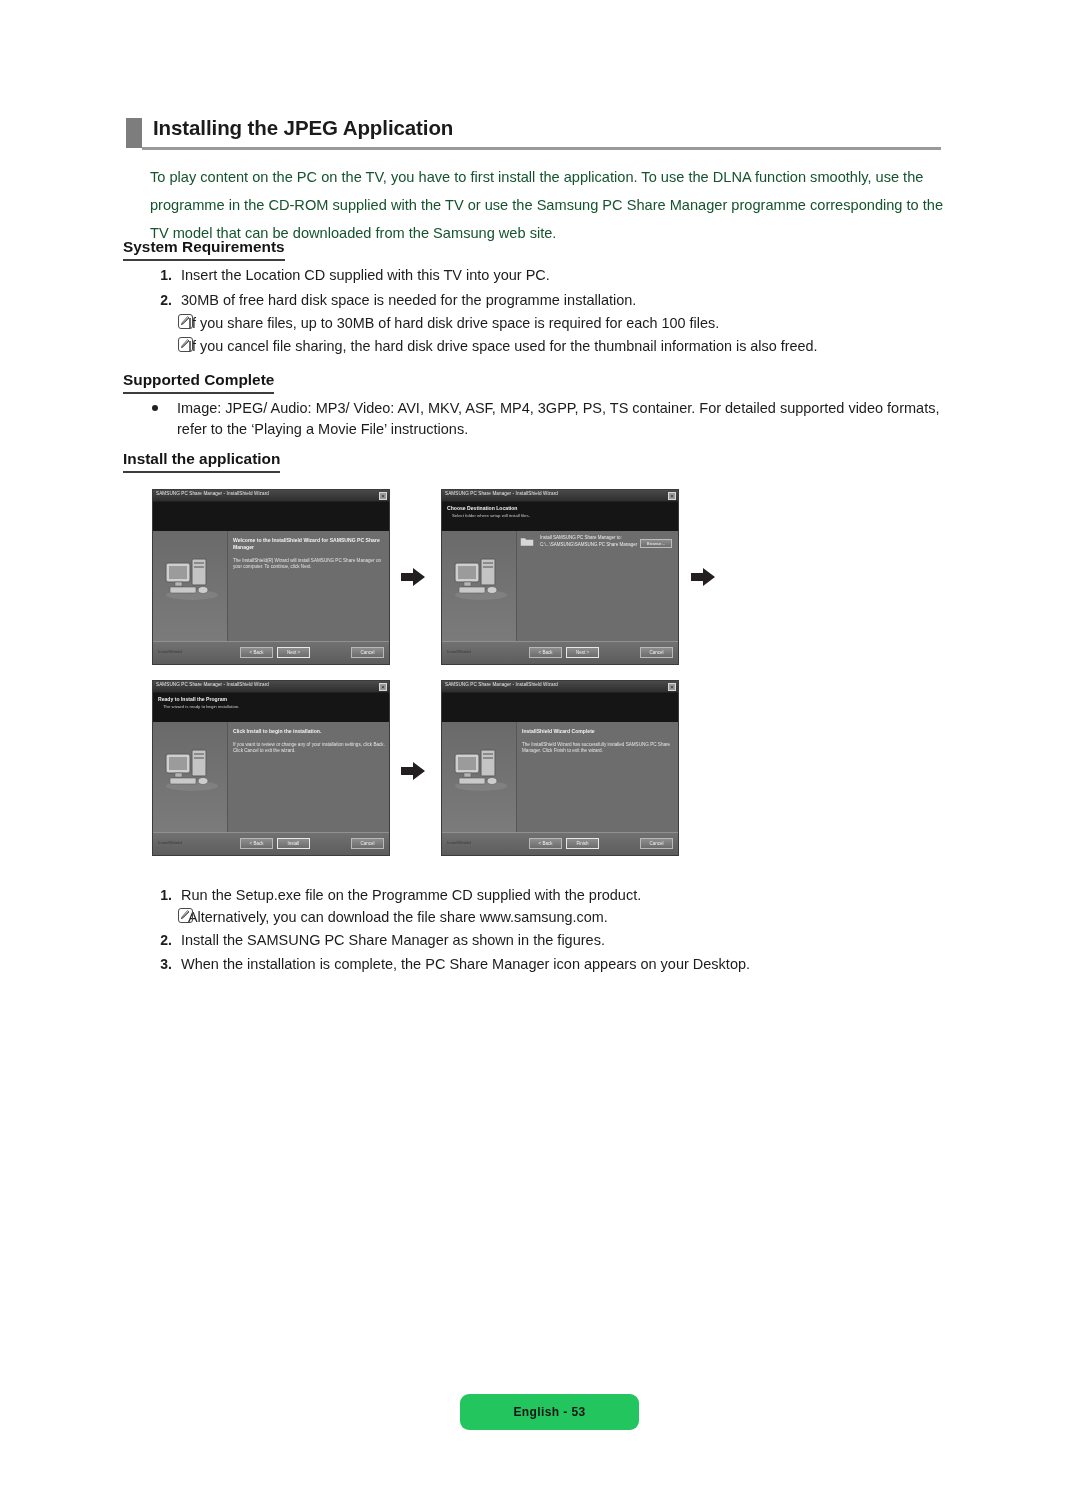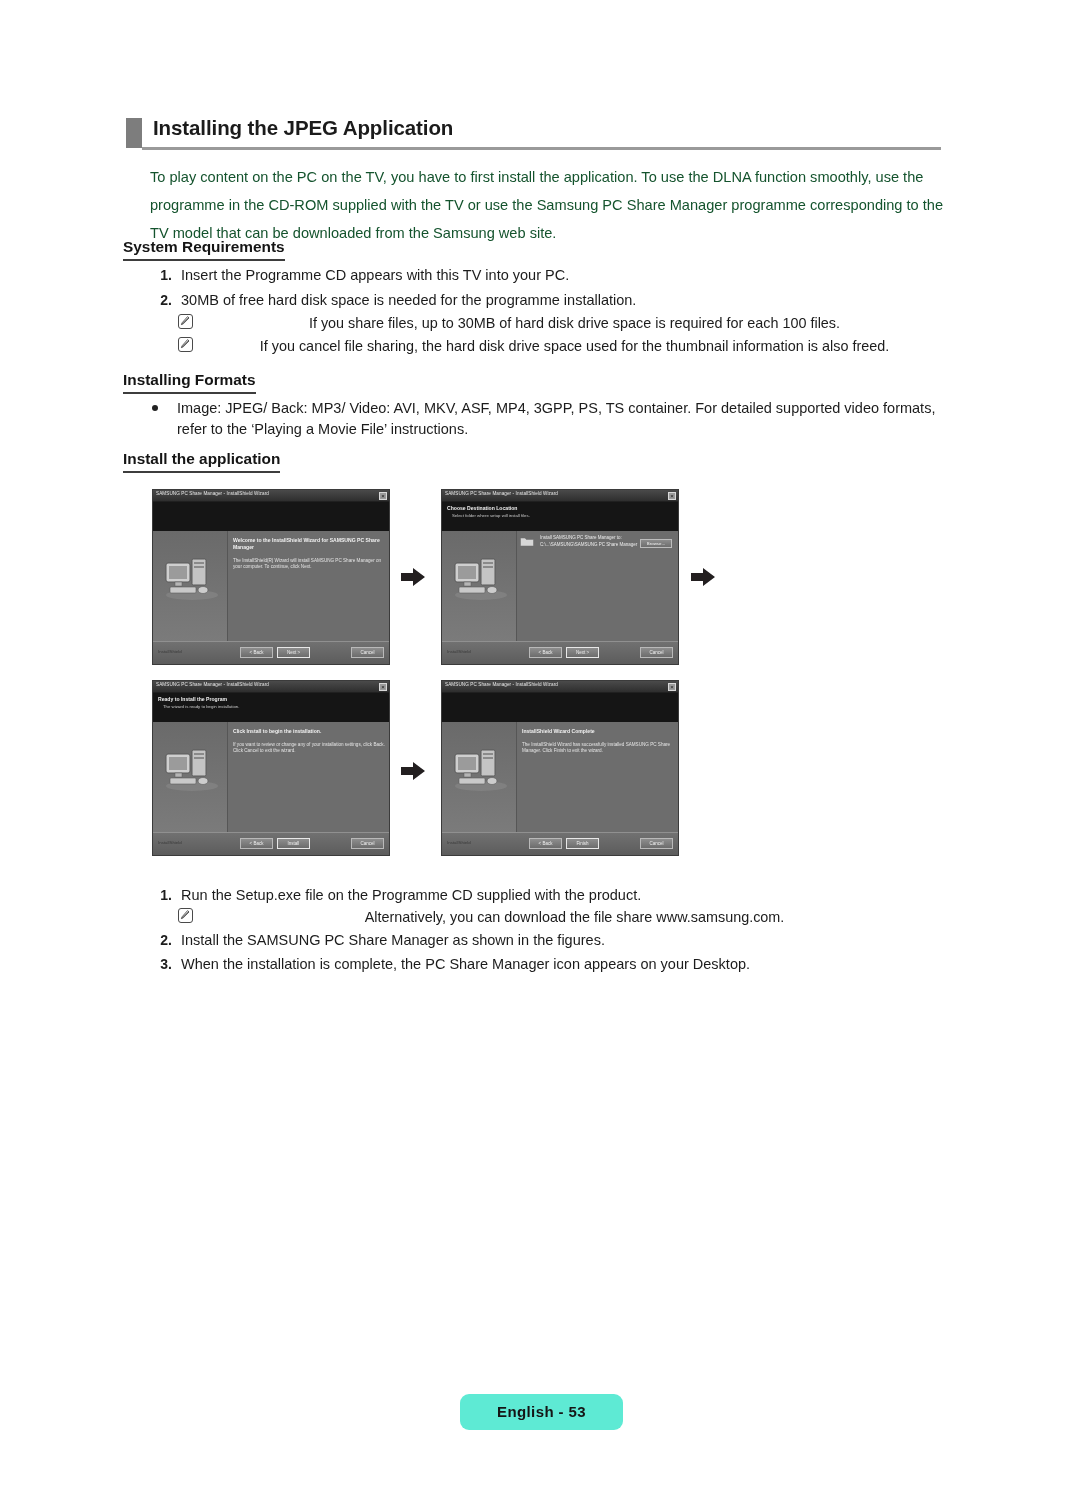--- a/index.html
+++ b/index.html
@@ -113,22 +113,21 @@
     top: 1px;
     width: 15px;
     height: 15px;
     border: 1.4px solid #4a4a4a;
     border-radius: 3px;
     box-sizing: border-box;
   }
   .note .nicon svg { display: block; }
   .note .ntxt {
     display: block;
-    margin-left: 33px;
-    text-align: center;
+    margin-left: 10px;
   }
 
   
   .bullet {
     position: absolute;
     font-size: 14.5px;
     line-height: 20.5px;
     color: #1c1c1c;
   }
   .bullet .dot {
@@ -318,26 +317,26 @@
     position: absolute;
     width: 26px;
     height: 22px;
   }
 
   
   .footer-badge {
     position: absolute;
     left: 460px;
     top: 1394px;
-    width: 163px;
+    width: 179px;
     height: 36px;
-    background: #5eead4;
+    background: #22c55e;
     border-radius: 9px;
     text-align: center;
-    font-size: 15px;
+    font-size: 12px;
     font-weight: bold;
     line-height: 36px;
     color: #151515;
     letter-spacing: 0.4px;
   }
 </style>
 </head>
 <body>
 
 <div class="page">
@@ -347,21 +346,21 @@
     <div class="title">Installing the JPEG Application</div>
     <div class="rule"></div>
   </div>
 
   <div class="intro">To play content on the PC on the TV, you have to first install the application. To use the DLNA function smoothly, use the programme in the CD-ROM supplied with the TV or use the Samsung PC Share Manager programme corresponding to the TV model that can be downloaded from the Samsung web site.</div>
 
   <div class="sub-head" id="sub-system">System Requirements</div>
 
   <div class="li" style="left:152px; top:265px; width:790px;">
     <span class="num">1.</span>
-    <span class="txt">Insert the Programme CD appears with this TV into your PC.</span>
+    <span class="txt">Insert the Location CD supplied with this TV into your PC.</span>
   </div>
 
   <div class="li" style="left:152px; top:290px; width:790px;">
     <span class="num">2.</span>
     <span class="txt">30MB of free hard disk space is needed for the programme installation.</span>
   </div>
 
   <div class="note" style="left:178px; top:313px; width:760px;">
     <span class="nicon">
       <svg width="12" height="12" viewBox="0 0 12 12">
@@ -375,25 +374,25 @@
   <div class="note" style="left:178px; top:336px; width:760px;">
     <span class="nicon">
       <svg width="12" height="12" viewBox="0 0 12 12">
           <path d="M8.6 1.6 L10 3 L4.2 8.9 L2.4 9.6 L3.1 7.8 Z" fill="none" stroke="#4a4a4a" stroke-width="0.9"></path>
           <line x1="2.6" y1="9.4" x2="9.6" y2="2.4" stroke="#4a4a4a" stroke-width="0.7"></line>
         </svg>
     </span>
     <span class="ntxt">If you cancel file sharing, the hard disk drive space used for the thumbnail information is also freed.</span>
   </div>
 
-  <div class="sub-head" id="sub-formats">Installing Formats</div>
+  <div class="sub-head" id="sub-formats">Supported Complete</div>
 
   <div class="bullet" style="left:150px; top:398px; width:793px;">
     <span class="dot"></span>
-    <span class="btxt">Image: JPEG/ Back: MP3/ Video: AVI, MKV, ASF, MP4, 3GPP, PS, TS container. For detailed supported video formats, refer to the ‘Playing a Movie File’ instructions.</span>
+    <span class="btxt">Image: JPEG/ Audio: MP3/ Video: AVI, MKV, ASF, MP4, 3GPP, PS, TS container. For detailed supported video formats, refer to the ‘Playing a Movie File’ instructions.</span>
   </div>
 
   <div class="sub-head" id="sub-install">Install the application</div>
 
   <div class="shot" style="left:152px; top:489px;">
     <div class="tbar">
       <span class="ttl">SAMSUNG PC Share Manager - InstallShield Wizard</span>
       <span class="xbtn">×</span>
     </div>
     <div class="banner">

